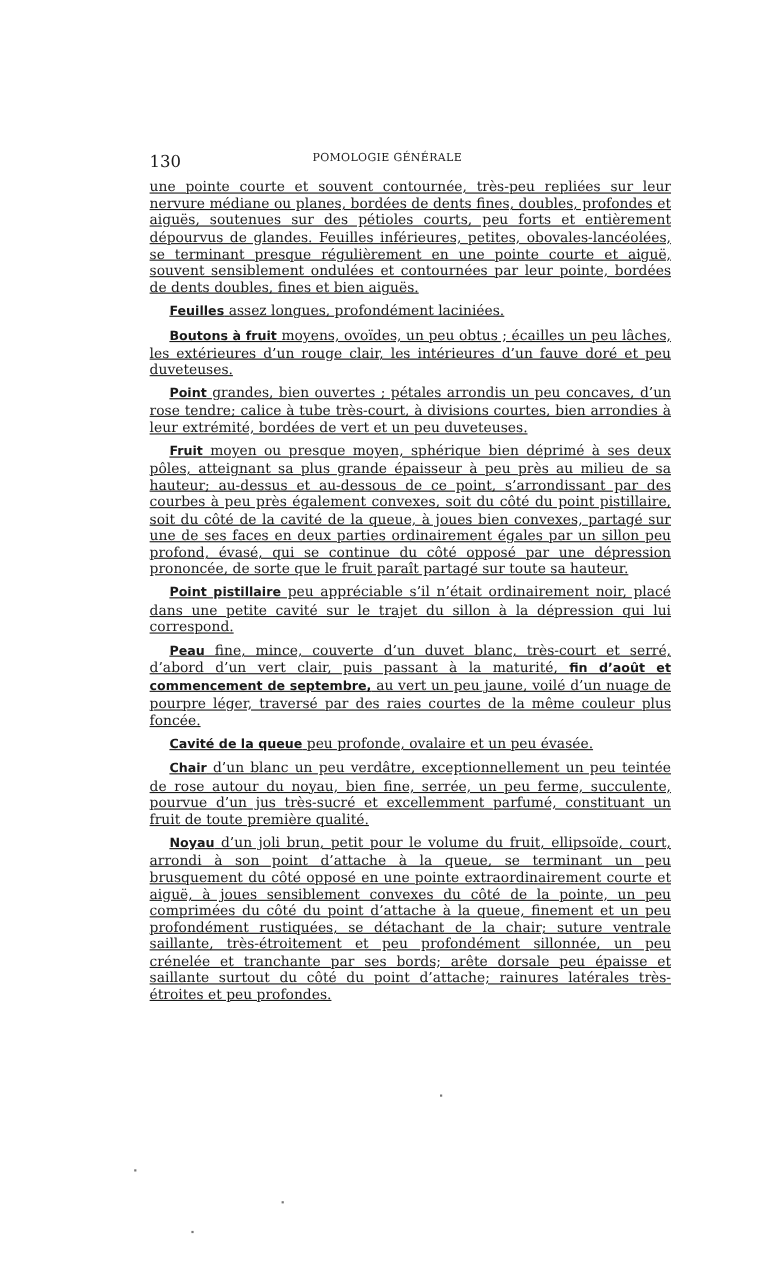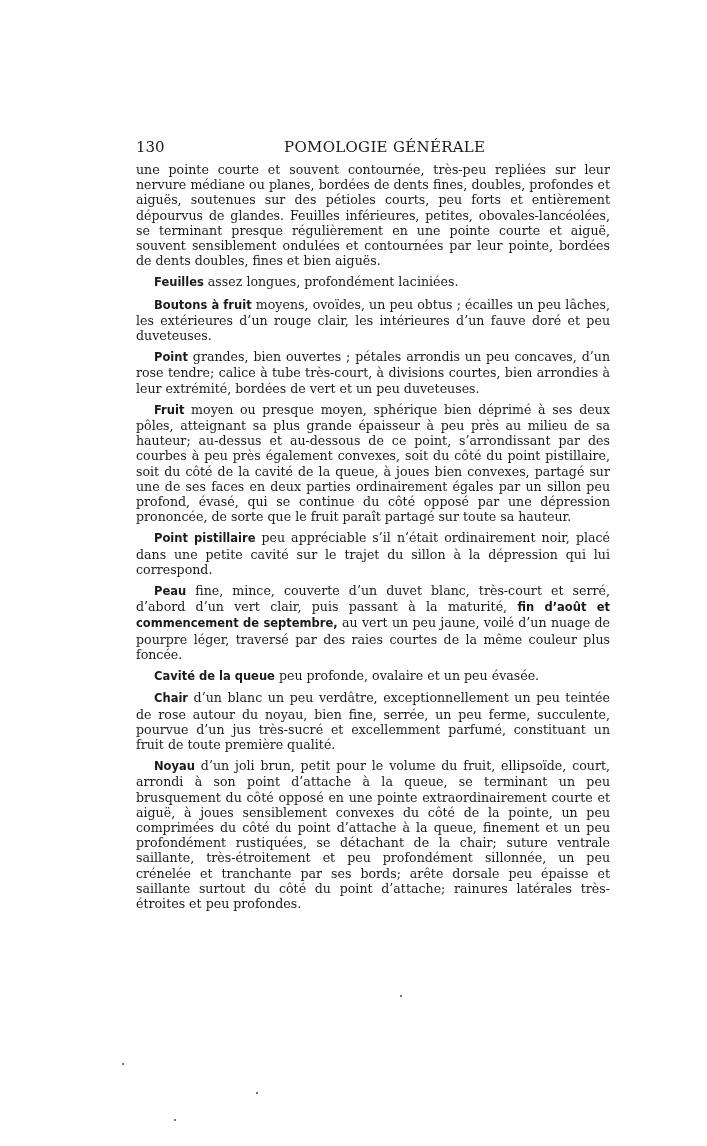--- a/index.html
+++ b/index.html
@@ -1,23 +1,23 @@
 <!DOCTYPE html>
 <html><head>
 <meta charset="utf-8">
 <style>
   html, body { margin: 0; padding: 0; background: #ffffff; }
   body { width: 707px; height: 1146px; position: relative; overflow: hidden;
          font-family: "DejaVu Serif", "Liberation Serif", serif; color: #1a1a1a; }
   .page { position: absolute; left: 136px; top: 138px; width: 474px; }
   .header { position: relative; height: 24px; font-size: 15px; }
   .page-num { position: absolute; left: 0; top: 0; font-size: 15px; }
-  .running-title { position: absolute; left: 148px; top: 0; font-size: 15px; letter-spacing: 0.3px; }
+  .running-title { position: absolute; left: 148px; top: 0; font-size: 10px; letter-spacing: 0.3px; }
   .text { font-size: 12.6px; line-height: 15.2px; text-align: justify; }
-  .para { margin: 0 0 6px 0; text-indent: 18px; }
+  .para { margin: 0 0 6px 0; text-indent: 18px; text-decoration: underline; }
   .para.first { text-indent: 0; }
   .term { font-weight: bold; font-family: "DejaVu Sans", "Liberation Sans", sans-serif; font-size: 11.5px; }
   .speck { position: absolute; width: 2px; height: 2px; background: #777; }
 </style>
 </head>
 <body>
 
 <div class="page">
   <div class="header">
     <span class="page-num">130</span>

